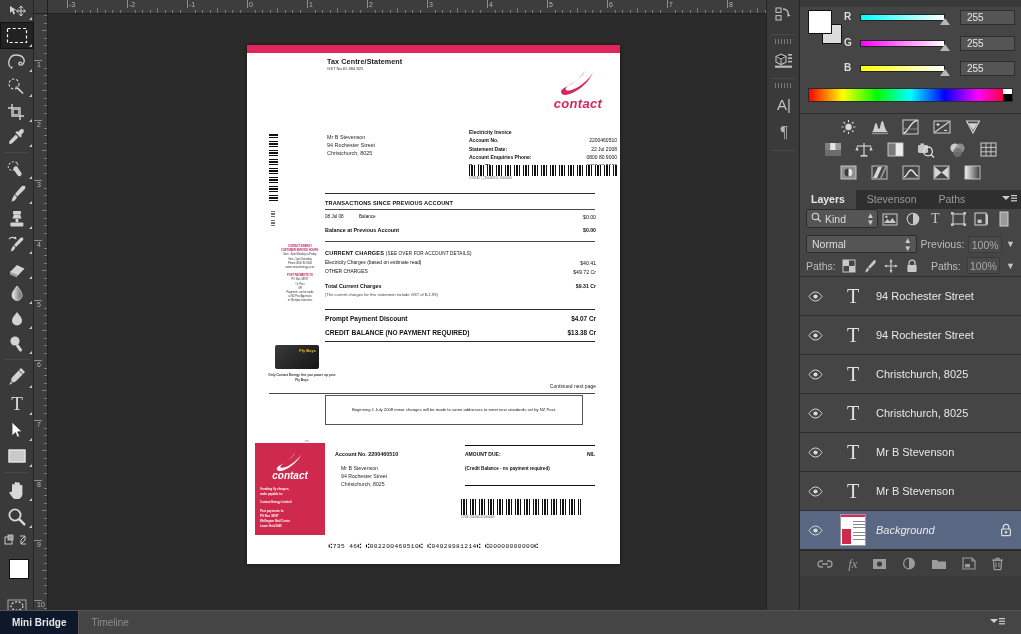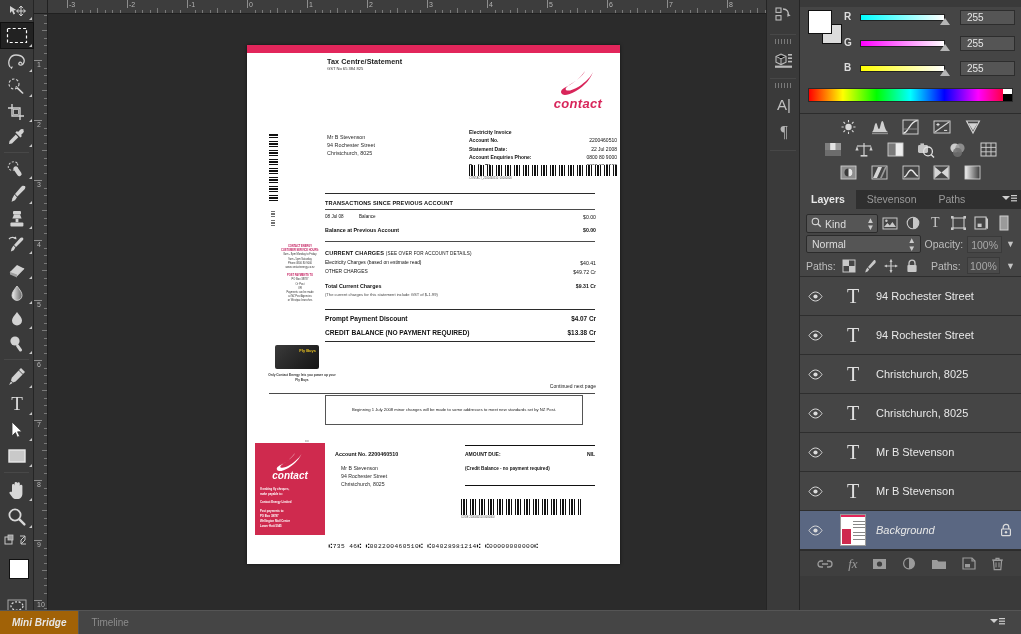--- a/index.html
+++ b/index.html
@@ -121,22 +121,22 @@
   .st-ico { width:22px; display:flex; align-items:center; justify-content:center; color:#bbb; }
   .docinfo { flex:1; text-align:center; color:#d4d4d4; font-size:10px;
     border-left:1px solid #4a4a4a; height:17px; line-height:17px; position:relative; }
   .docarrow { position:absolute; left:289px; top:3px; width:0;height:0;
     border-top:5px solid transparent; border-bottom:5px solid transparent; border-left:7px solid #d9d9d9; }
 
   
   .btabs { position:absolute; left:0; bottom:0; width:1021px; height:24px;
     background:#454545; border-top:1px solid #555; display:flex; align-items:center; }
   .btab { padding:0 12px; height:24px; line-height:24px; font-size:10px; color:#8c8c8c; cursor:pointer;}
-  .btab.active { color:#e6e6e6; font-weight:bold; background:#a16207;
-    border-right:1px solid #555;font-style:italic; }
+  .btab.active { color:#e6e6e6; font-weight:bold; background:#0f172a;
+    border-right:1px solid #555; }
   .btab-sp { flex:1; }
 
   
   .dock { position:absolute; left:766px; top:0; width:34px; height:634px;
     background:#3a3a3a; border-left:1px solid #252525; border-right:1px solid #252525; }
   .dock-grip { height:5px; margin:4px 8px 2px; background-image:repeating-linear-gradient(90deg,#7a7a7a 0 1px,transparent 1px 3px);}
   .dock-btn { width:34px; height:28px; display:flex; align-items:center; justify-content:center;
     color:#bdbdbd; cursor:pointer; }
   .dock-sep { height:1px; margin:4px 3px; background:#2e2e2e; border-bottom:1px solid #474747; }
 
@@ -167,21 +167,21 @@
     cursor:pointer; }
   .pnl-tab.active { background:#454545; color:#e8e8e8; font-weight:bold; }
   .pnl-menu { position:absolute; right:4px; top:3px; color:#cfcfcf; font-size:11px; cursor:pointer;}
   .pnl-body { background:#454545; }
 
   .adj-title { padding:5px 0 4px 8px; color:#e8e8e8; font-size:11px; font-weight:bold; }
   .adj-grid { padding:1px 0 6px 0; }
   .adj-row { display:flex; justify-content:center; gap:12px; padding:3px 0; }
   .adj-btn { width:19px; height:17px; display:flex; align-items:center; justify-content:center; cursor:pointer; }
 
-  .lay-tools { display:flex; align-items:flex-end; height:24px; padding:0 6px; gap:0; }
+  .lay-tools { display:flex; align-items:flex-start; height:24px; padding:0 6px; gap:0; }
   .kind { display:flex; align-items:center; width:76px; height:19px; background:#555;
     border:1px solid #2b2b2b; border-radius:2px; color:#ddd; font-size:10.5px; padding-left:4px; }
   .kind .mag { margin-right:3px; }
   .kind .lbl { flex:1; }
   .kind .updown { font-size:8px; line-height:7px; color:#ccc; padding-right:3px;}
   .filt { width:24px; height:20px; display:flex; align-items:center; justify-content:center;
     color:#c8c8c8; cursor:pointer; }
 
   .lay-mode { display:flex; align-items:center; height:22px; padding:0 6px; gap:4px; }
   .modebox { width:118px; height:18px; background:#555; border:1px solid #2b2b2b; border-radius:2px;
@@ -1025,21 +1025,21 @@
                 <rect x="1" y="1" width="8" height="14" fill="#9a9a9a" stroke="#cfcfcf" stroke-width="1"></rect>
               </svg>
           </span>
         </div>
 
         <div class="lay-mode">
           <div class="modebox">
             <span>Normal</span>
             <span class="ud">▲<br>▼</span>
           </div>
-          <span class="oplabel">Opacity:</span>
+          <span class="oplabel">Previous:</span>
           <span class="opbox">100%</span>
           <span class="opcaret">▼</span>
         </div>
 
         <div class="lay-lock">
           <span class="lockword">Paths:</span>
           <span class="lockico">
             <svg width="14" height="14" viewBox="0 0 14 14">
                 <rect x="1" y="1" width="12" height="12" fill="none" stroke="#c8c8c8" stroke-width="1"></rect>
                 <rect x="1" y="1" width="6" height="6" fill="#c8c8c8"></rect>

